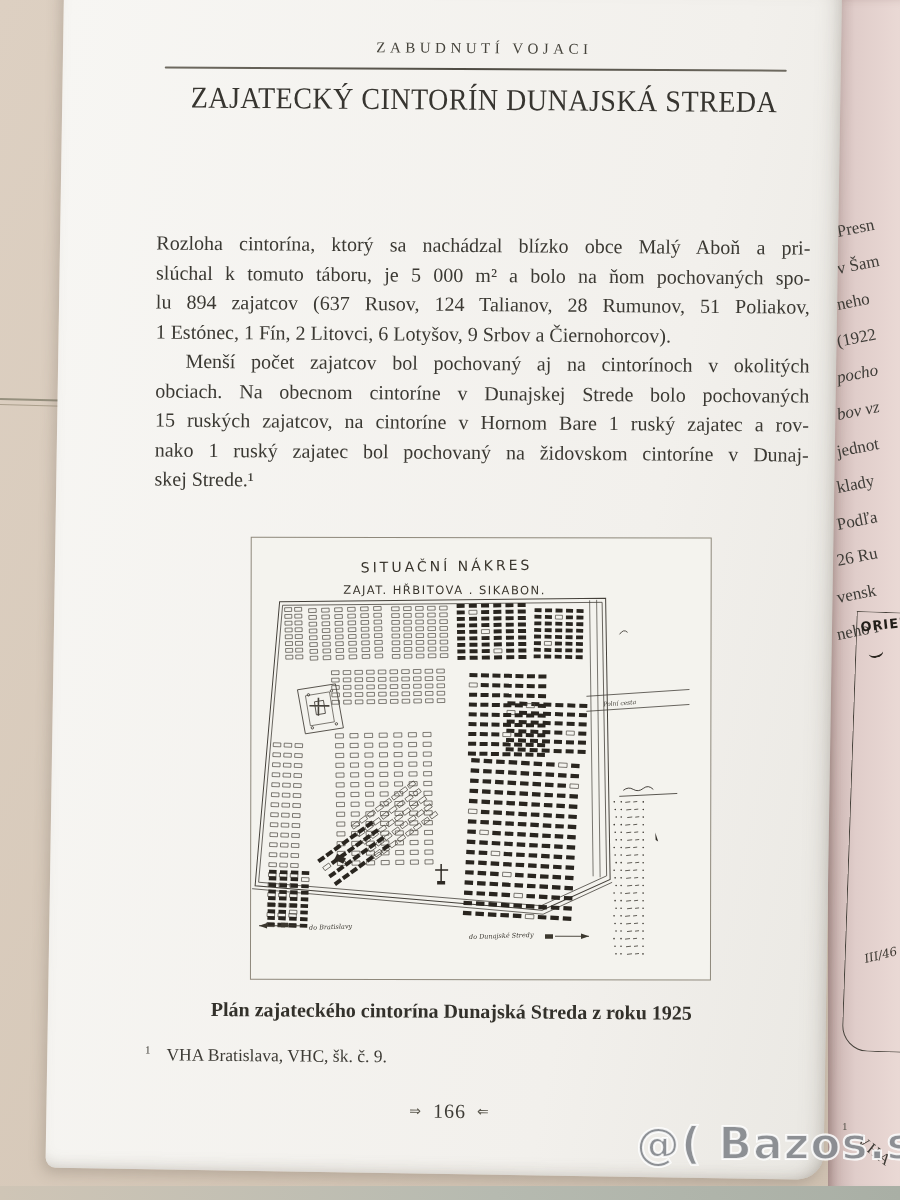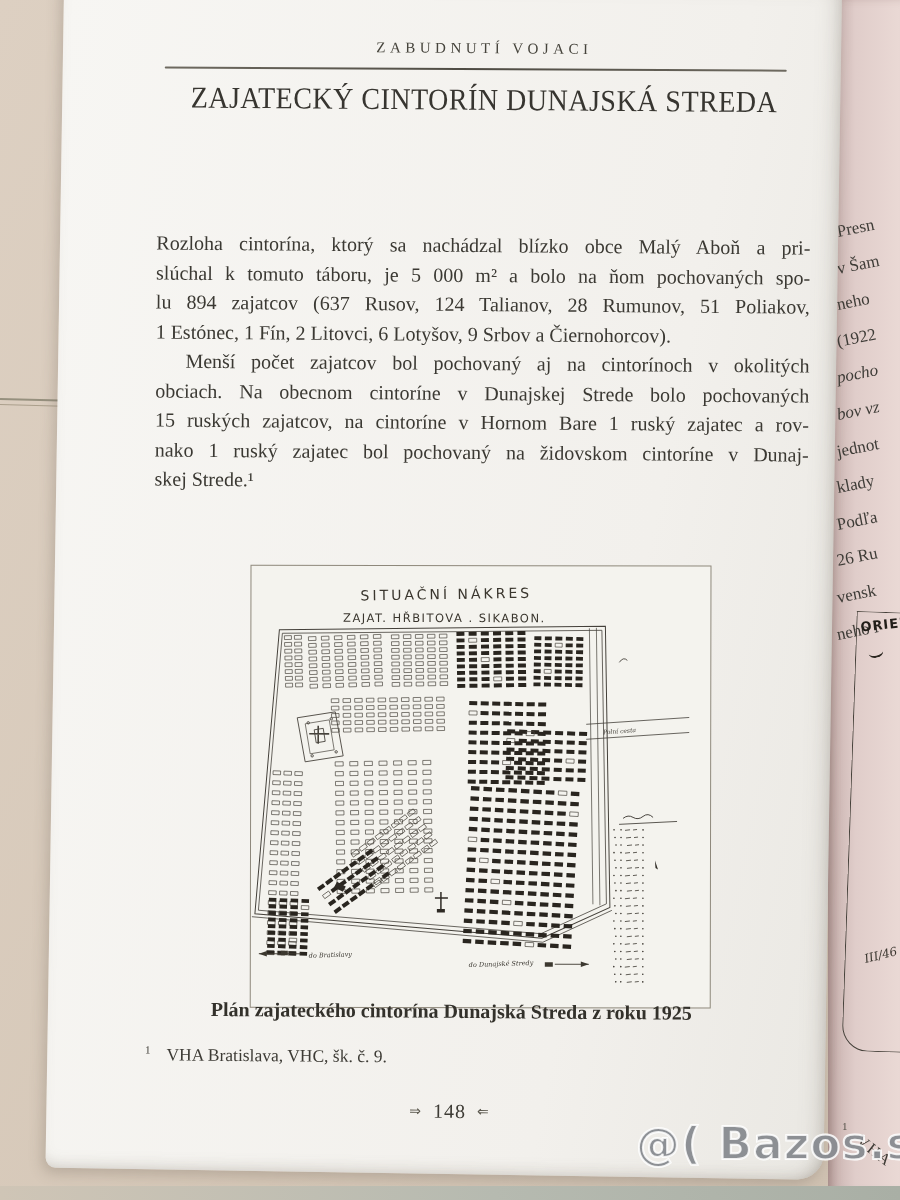--- a/index.html
+++ b/index.html
@@ -48,21 +48,21 @@
   .header-rule{position:absolute;left:106px;top:80px;width:622px;height:2px;
       background:linear-gradient(90deg,#6e6a60,#4e4b43 50%,#6e6a60);border-radius:2px;transform:rotate(-0.15deg);}
   .page-title{position:absolute;left:99px;top:96px;width:653px;text-align:center;
       font-size:28px;color:#373530;letter-spacing:.5px;transform:scaleY(1.08);}
 
   .paras{position:absolute;left:99px;top:243px;width:654px;font-size:20px;line-height:29.5px;color:#3b3933;}
   .bline{text-align:justify;text-align-last:justify;}
   .bline.last{text-align-last:left;}
   .bline.ind{text-indent:30px;}
 
-  .figure{position:absolute;left:197px;top:577px;width:459px;height:441px;background:#f4f3ee;
+  .figure{position:absolute;left:197px;top:549px;width:459px;height:441px;background:#f4f3ee;
       border:1px solid #8e887b;transform:rotate(-0.35deg);}
   .figure svg{position:absolute;inset:0;width:100%;height:100%;}
 
   .caption{position:absolute;left:70px;top:1012px;width:660px;text-align:center;
       font-weight:bold;font-size:20px;color:#33312b;}
   .footnote{position:absolute;left:94px;top:1058px;font-size:17.5px;color:#3d3b35;}
   .fn-marker{font-size:11px;vertical-align:super;margin-right:16px;}
   .pageno{position:absolute;left:99px;top:1112px;width:600px;text-align:center;
       font-size:20px;color:#3d3b35;letter-spacing:1px;}
   .pn-orn{color:#5a574d;font-size:14px;position:relative;top:-2px;margin:0 11px;
@@ -1056,20 +1056,20 @@
         </svg>
       </div>
 
       <div class="caption">Plán zajateckého cintorína Dunajská Streda z roku 1925</div>
 
       <div class="footnote">
         <span class="fn-marker">1</span><span>VHA Bratislava, VHC, šk. č. 9.</span>
       </div>
 
       <div class="pageno">
-        <span class="pn-orn">⇒</span><span>148</span><span class="pn-orn">⇐</span>
+        <span class="pn-orn">⇒</span><span>166</span><span class="pn-orn">⇐</span>
       </div>
     </div>
   </div>
 
   <div class="table-band"></div>
   <div class="watermark">@( Bazos.sk</div>
 </div>
 
 </body></html>

